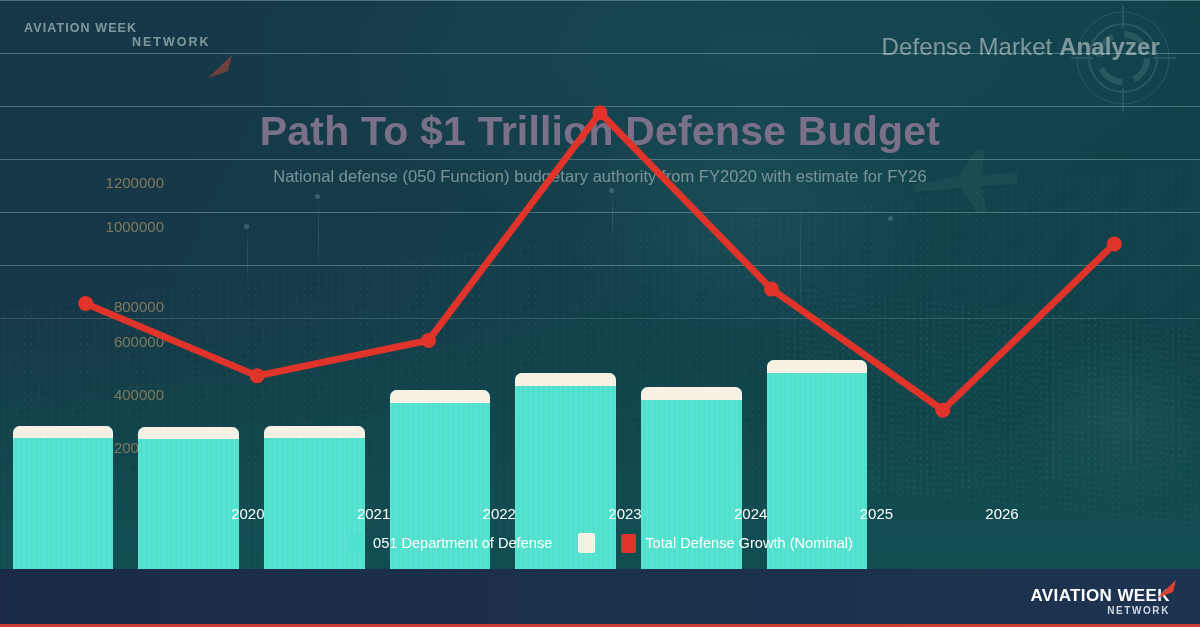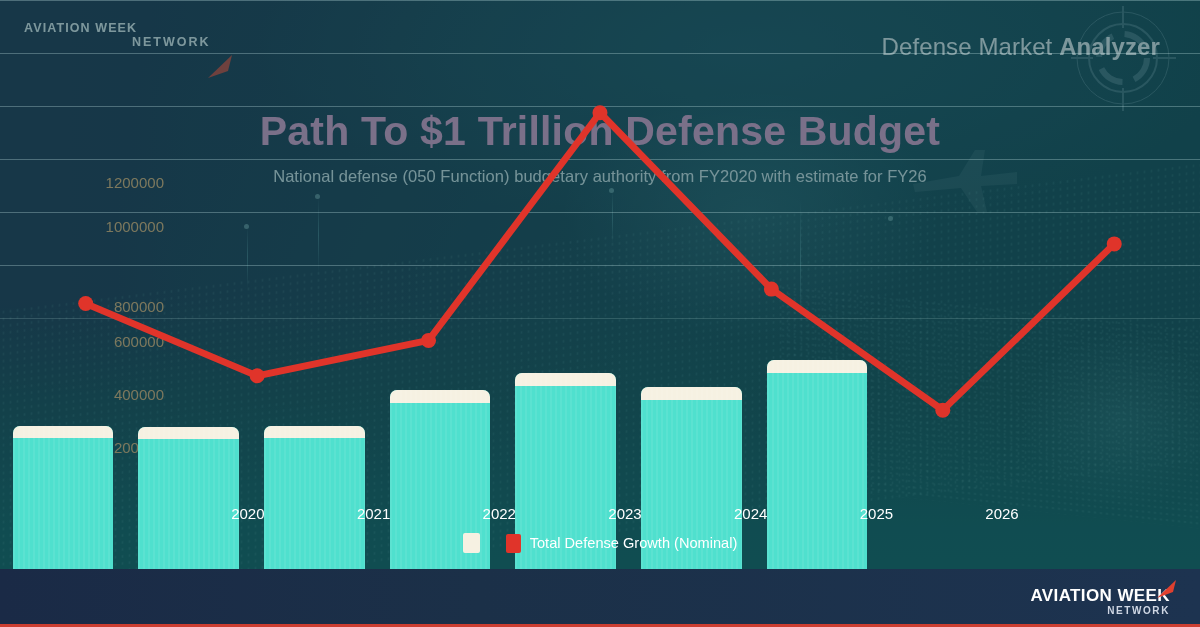--- a/index.html
+++ b/index.html
@@ -230,20 +230,24 @@
       <div class="xlab" style="left: 188.571px;">2021</div>
       <div class="xlab" style="left: 314.286px;">2022</div>
       <div class="xlab" style="left: 440px;">2023</div>
       <div class="xlab" style="left: 565.714px;">2024</div>
       <div class="xlab" style="left: 691.429px;">2025</div>
       <div class="xlab" style="left: 817px; text-align: center;">2026</div>
     </div>
 
   <div class="legend" id="legend">
       <div class="lgitem">
+        <span class="lgsw" style="background: rgb(79, 224, 206);"></span>
+        <span class="lgtx">051 Department of Defense</span>
+      </div>
+      <div class="lgitem">
         <span class="lgsw" style="background: rgb(246, 241, 226);"></span>
       </div>
       <div class="lgitem">
         <span class="lgsw" style="background: rgb(224, 52, 42); width: 15px; height: 19px;"></span>
         <span class="lgtx">Total Defense Growth (Nominal)</span>
       </div>
     </div>
 
   <div class="footbar"></div>
   <div class="footlogo">

